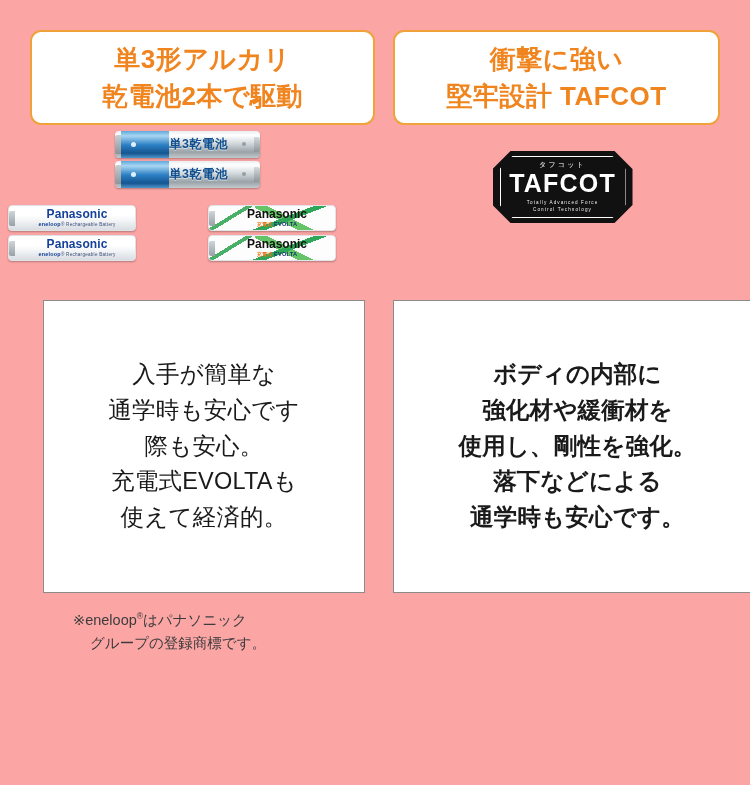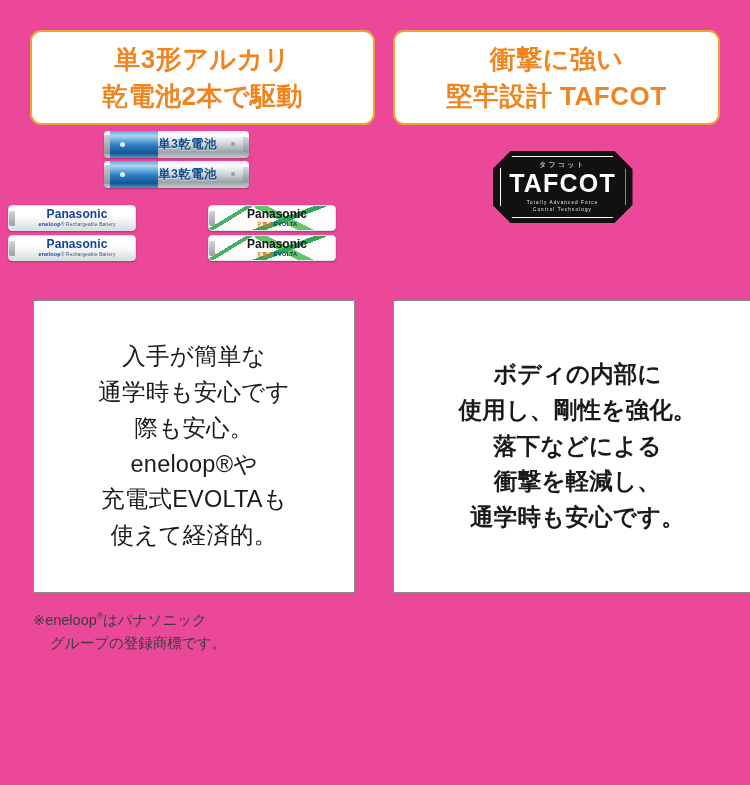--- a/index.html
+++ b/index.html
@@ -2,21 +2,21 @@
 <html><head>
 <meta charset="utf-8">
 <style>
   * { margin:0; padding:0; box-sizing:border-box; }
   html, body {
     width:750px; height:785px;
     background:#ffffff;
     font-family:"Liberation Sans","DejaVu Sans",sans-serif;
     overflow:hidden;
   }
-  #page { position:relative; width:750px; height:785px; background:#ec4899; }
+  #page { position:relative; width:750px; height:785px; background:#fca5a5; }
 
   .columns { display:flex; width:750px; }
   .column { width:375px; position:relative; }
 
   
   .header-box {
     margin:30px 0 0 0;
     height:95px;
     border:2px solid #efa23a;
     border-radius:11px;
@@ -54,21 +54,21 @@
   }
   .batt-label {
     position:absolute; left:0; top:0; width:100%; height:100%;
     display:flex; align-items:center; justify-content:center;
     font-weight:bold;
     white-space:nowrap;
   }
 
   
   .batt-alk {
-    width:145px; height:27px; left:104px;
+    width:145px; height:27px; left:115px;
     background:linear-gradient(to bottom,
       #e9eef0 0%, #ffffff 16%, #cfd6da 48%, #9aa3a8 78%, #c3cace 100%);
     text-align:center;
   }
   .batt-alk .cap-neg {
     position:absolute; left:0; top:4px; width:8px; height:19px;
     background:linear-gradient(to bottom,#c8cfd3,#8d9499);
     border-radius:2px 0 0 2px;
   }
   .batt-alk .blue-zone {
@@ -188,40 +188,41 @@
 
   
   .desc-box {
     border:1.2px solid #8b8b8b;
     background:#ffffff;
     height:293px;
     display:flex; flex-direction:column;
     align-items:center; justify-content:center;
     text-align:center;
   }
-  .col-left  .desc-box { margin-left:33px; width:322px; }
+  .col-left  .desc-box { margin-left:43px; width:322px; }
   .col-right .desc-box { margin-left:18px; width:369px;font-weight:bold; }
 
   .desc-line {
     color:#1a1a1a;
     font-size:23.5px;
     line-height:1.52;
     letter-spacing:0.2px;
     white-space:nowrap;
   }
 
   
   .footnotes { margin:16px 0 0 33px; width:330px; }
   .footnote {
     color:#3c3c3c;
     font-size:14.5px;
     line-height:1.62;
     padding-left:17px;
     text-indent:-17px;
     white-space:nowrap;
+    margin-left:40px;
   }
   .footnote sup { font-size:8.5px; vertical-align:super; }
   .footnote .cont { display:block; text-indent:0; padding-left:0; }
 </style>
 </head>
 <body>
 
 <div id="page">
 
   <div class="columns">
@@ -302,21 +303,20 @@
             </div>
           </div>
 
         </div>
       </div>
 
       <div class="desc-box">
         <div class="desc-line">入手が簡単な</div>
         <div class="desc-line">通学時も安心です</div>
         <div class="desc-line">際も安心。</div>
-        <div class="desc-line">eneloop®や</div>
         <div class="desc-line">充電式EVOLTAも</div>
         <div class="desc-line">使えて経済的。</div>
       </div>
 
       <div class="footnotes">
         <div class="footnote">
           <span>※</span><span>eneloop</span><sup>®</sup><span>はパナソニック</span>
           <span class="cont">グループの登録商標です。</span>
         </div>
       </div>
@@ -341,22 +341,22 @@
                 <div>Totally Advanced Force</div>
                 <div>Control Technology</div>
               </div>
             </div>
           </div>
         </div>
       </div>
 
       <div class="desc-box">
         <div class="desc-line">ボディの内部に</div>
+        <div class="desc-line">強化材や緩衝材を</div>
         <div class="desc-line">使用し、剛性を強化。</div>
         <div class="desc-line">落下などによる</div>
-        <div class="desc-line">衝撃を軽減し、</div>
         <div class="desc-line">通学時も安心です。</div>
       </div>
 
     </div>
 
   </div>
 </div>
 
 </body></html>

